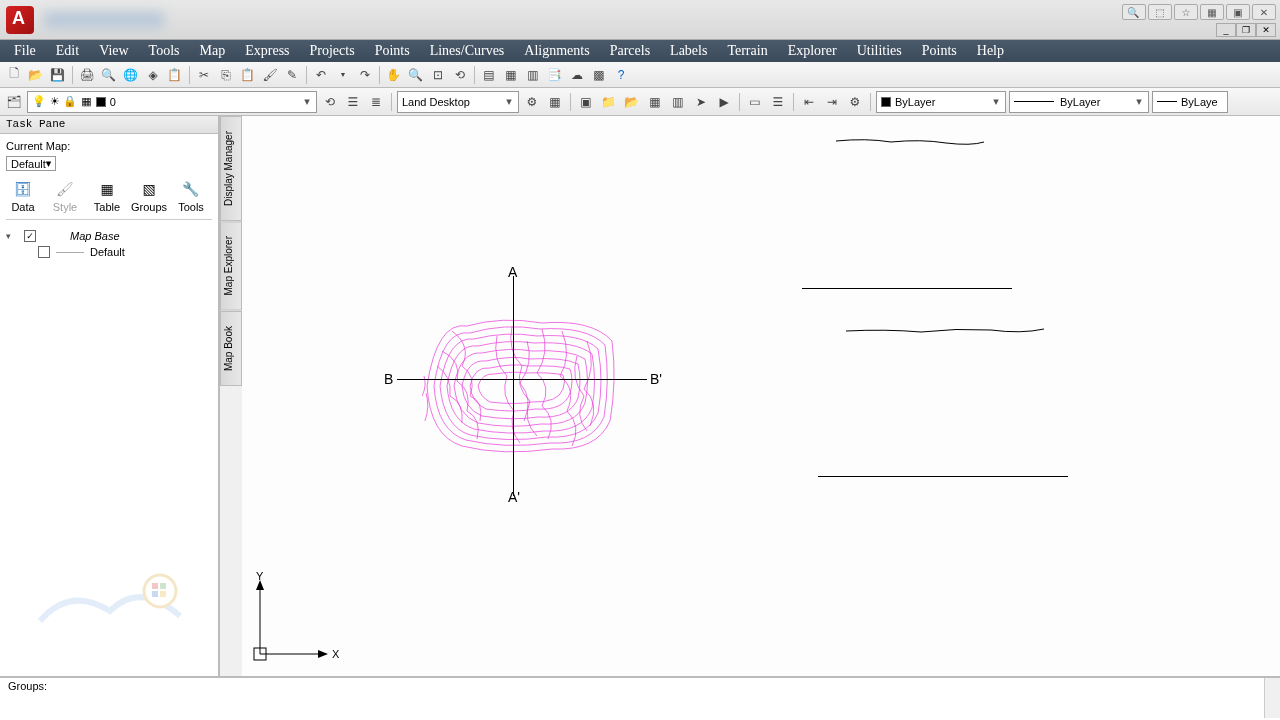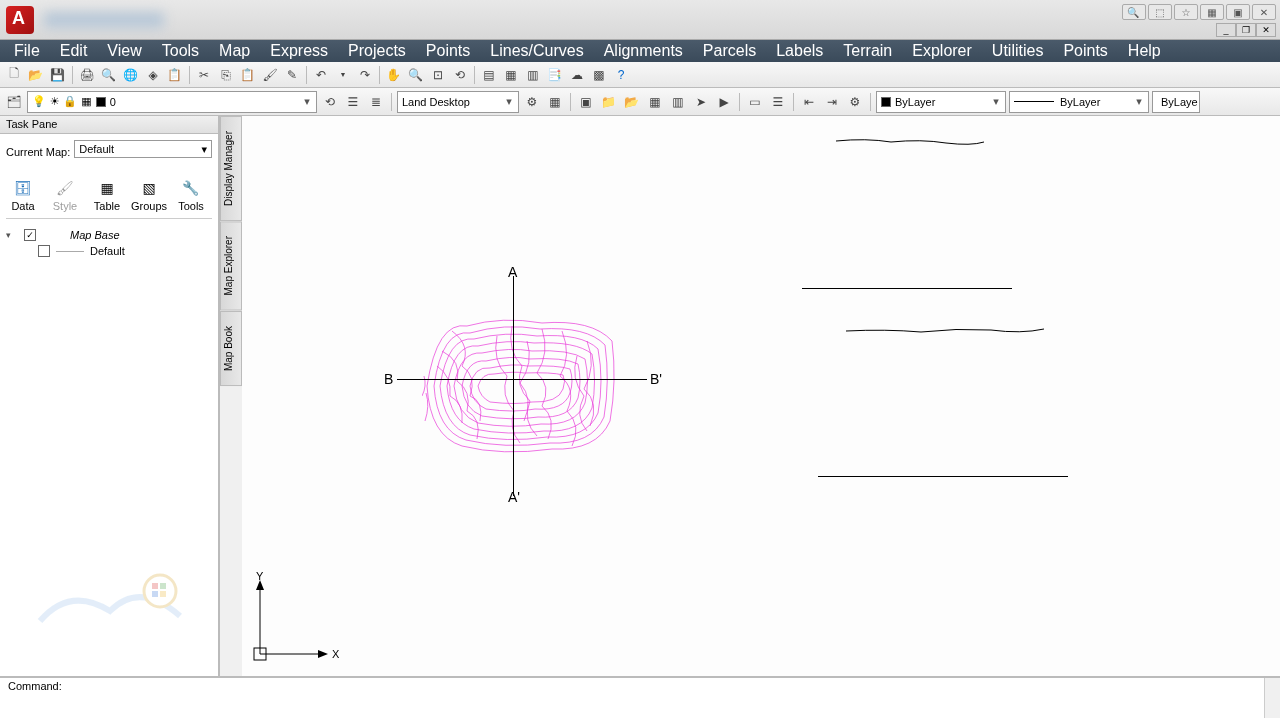--- a/index.html
+++ b/index.html
@@ -9,38 +9,38 @@
 .app-icon { width: 40px; height: 40px; display: flex; align-items: center; justify-content: center; }
 .app-logo { width: 28px; height: 28px; background: linear-gradient(135deg, #d62020, #a01010); border-radius: 4px; position: relative; }
 .app-logo::before { content: "A"; color: #fff; font-size: 18px; font-weight: bold; position: absolute; top: 2px; left: 6px; }
 .title-blur { width: 120px; height: 16px; background: #b8c8d8; border-radius: 2px; filter: blur(6px); margin-left: 4px; }
 .titlebar-right { position: absolute; right: 4px; top: 4px; display: flex; gap: 2px; }
 .tb-btn { width: 24px; height: 16px; background: #e8e8e8; border: 1px solid #aaa; border-radius: 2px; display: flex; align-items: center; justify-content: center; font-size: 10px; color: #555; }
 .win-btns { position: absolute; right: 4px; bottom: 2px; display: flex; gap: 0; }
 .win-btn { width: 20px; height: 14px; background: #ddd; border: 1px solid #aaa; display: flex; align-items: center; justify-content: center; font-size: 9px; }
 
 .menubar { height: 22px; background: linear-gradient(#4a5a6a, #3a4a5a); display: flex; align-items: center; padding: 0 4px; }
-.menu-item { color: #fff; padding: 0 10px; font-size: 16px; cursor: default; }
+.menu-item { color: #fff; padding: 0 10px; font-size: 14px; cursor: default; font-family: Liberation Serif, serif; }
 
 .toolbar { height: 26px; background: linear-gradient(#f8f8f8, #e8e8e8); border-bottom: 1px solid #bbb; display: flex; align-items: center; padding: 0 4px; gap: 2px; }
 .toolbar2 { height: 28px; background: linear-gradient(#f8f8f8, #e8e8e8); border-bottom: 1px solid #bbb; display: flex; align-items: center; padding: 0 4px; gap: 3px; }
 .tbtn { width: 20px; height: 20px; border: 1px solid transparent; border-radius: 2px; display: flex; align-items: center; justify-content: center; font-size: 12px; color: #444; }
 .tsep { width: 1px; height: 18px; background: #bbb; margin: 0 2px; }
 
 .layer-combo { width: 290px; height: 22px; background: #fff; border: 1px solid #999; display: flex; align-items: center; padding: 0 4px; gap: 4px; position: relative; }
 .layer-combo .dd { position: absolute; right: 2px; width: 14px; text-align: center; color: #555; }
 .combo { height: 22px; background: #fff; border: 1px solid #999; display: flex; align-items: center; padding: 0 4px; position: relative; }
 .combo .dd { position: absolute; right: 2px; width: 14px; text-align: center; color: #555; }
 .color-swatch { width: 10px; height: 10px; background: #000; border: 1px solid #666; }
 
 .main { display: flex; height: 560px; position: relative; }
 .taskpane { width: 220px; background: #fff; border-right: 2px solid #bbb; display: flex; flex-direction: column; }
-.taskpane-header { height: 18px; background: linear-gradient(#f0f0f0, #e0e0e0); border-bottom: 1px solid #bbb; padding: 2px 6px; font-size: 11px; }
+.taskpane-header { height: 18px; background: linear-gradient(#f0f0f0, #e0e0e0); border-bottom: 1px solid #bbb; padding: 2px 6px; font-size: 11px; font-family: Liberation Mono, monospace; }
 .taskpane-body { padding: 6px; flex: 1; }
-.curmap-row { display: flex; align-items: flex-end; gap: 4px; margin-bottom: 20px; }
+.curmap-row { display: flex; align-items: flex-start; gap: 4px; margin-bottom: 8px; flex-direction: column; }
 .curmap-combo { flex: 1; height: 18px; border: 1px solid #999; background: #fff; padding: 0 4px; display: flex; align-items: center; justify-content: space-between; }
 .tab-icons { display: flex; gap: 8px; border-bottom: 1px solid #ccc; padding-bottom: 6px; margin-bottom: 8px; }
 .tab-icon { display: flex; flex-direction: column; align-items: center; gap: 2px; width: 34px; }
 .tab-icon-box { width: 24px; height: 20px; display: flex; align-items: center; justify-content: center; font-size: 14px; }
 .tree { font-size: 11px; }
 .tree-row { display: flex; align-items: center; gap: 6px; padding: 2px 0; }
 .tree-toggle { width: 12px; font-size: 9px; color: #555; }
 .tree-check { width: 12px; height: 12px; border: 1px solid #666; display: flex; align-items: center; justify-content: center; font-size: 9px; }
 .tree-label { font-style: italic; }
 .tree-child { margin-left: 32px; }
@@ -181,21 +181,21 @@
   <div class="combo" style="width:130px">
     <span class="color-swatch"></span>
     <span style="margin-left:4px">ByLayer</span>
     <span class="dd">▾</span>
   </div>
   <div class="combo" style="width:140px">
     <span style="border-top:1px solid #000;width:40px;height:0;margin-right:6px"></span>
     <span>ByLayer</span>
     <span class="dd">▾</span>
   </div>
-  <div class="combo" style="width:48px">
+  <div class="combo" style="width:76px">
     <span style="border-top:1px solid #000;width:20px;height:0;margin-right:4px"></span>
     <span>ByLaye</span>
   </div>
 </div>
 
 <div class="main">
 
   <div class="taskpane">
     <div class="taskpane-header">Task Pane</div>
     <div class="taskpane-body">
@@ -305,16 +305,16 @@
       <line x1="8" y1="82" x2="70" y2="82" stroke="#000"></line>
       <polygon points="76,82 66,78 66,86" fill="#000"></polygon>
       <rect x="2" y="76" width="12" height="12" fill="none" stroke="#000"></rect>
       <text x="80" y="86" font-size="12">X</text>
       <text x="4" y="8" font-size="12">Y</text>
     </svg>
   </div>
 </div>
 
 <div class="cmdline">
-  <div class="cmd-row">Command:</div>
+  <div class="cmd-row">Groups:</div>
   <div class="cmd-scroll"></div>
 
 </div>
 
 </body></html>

